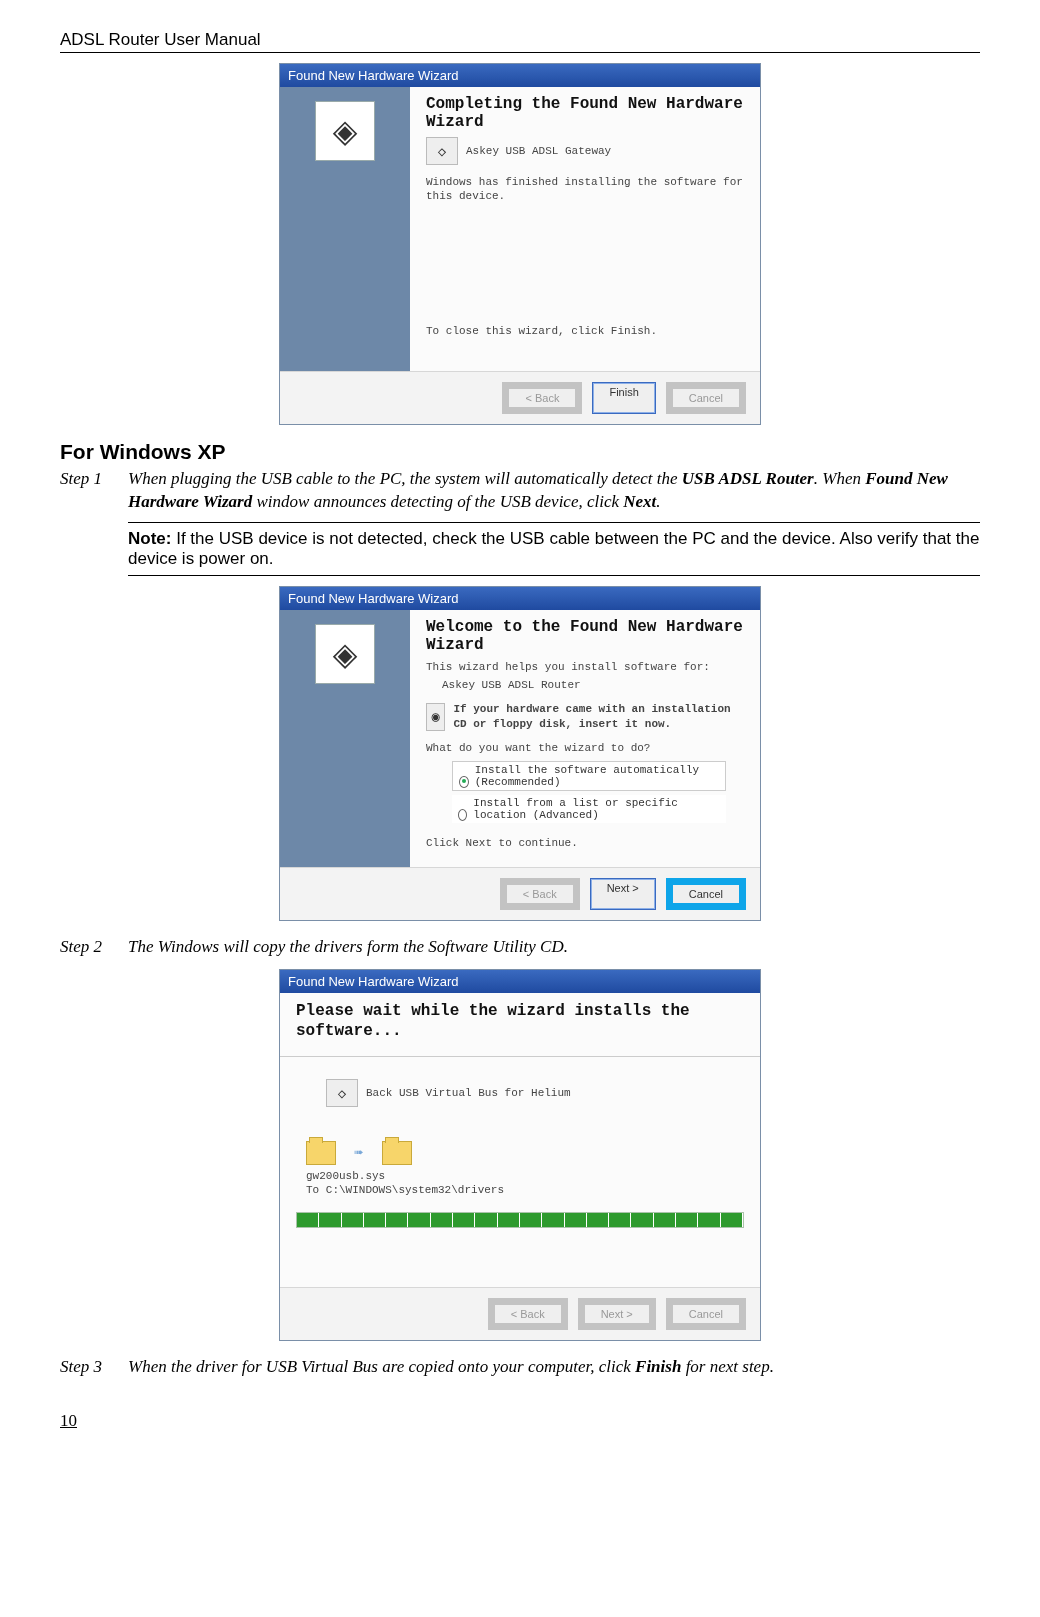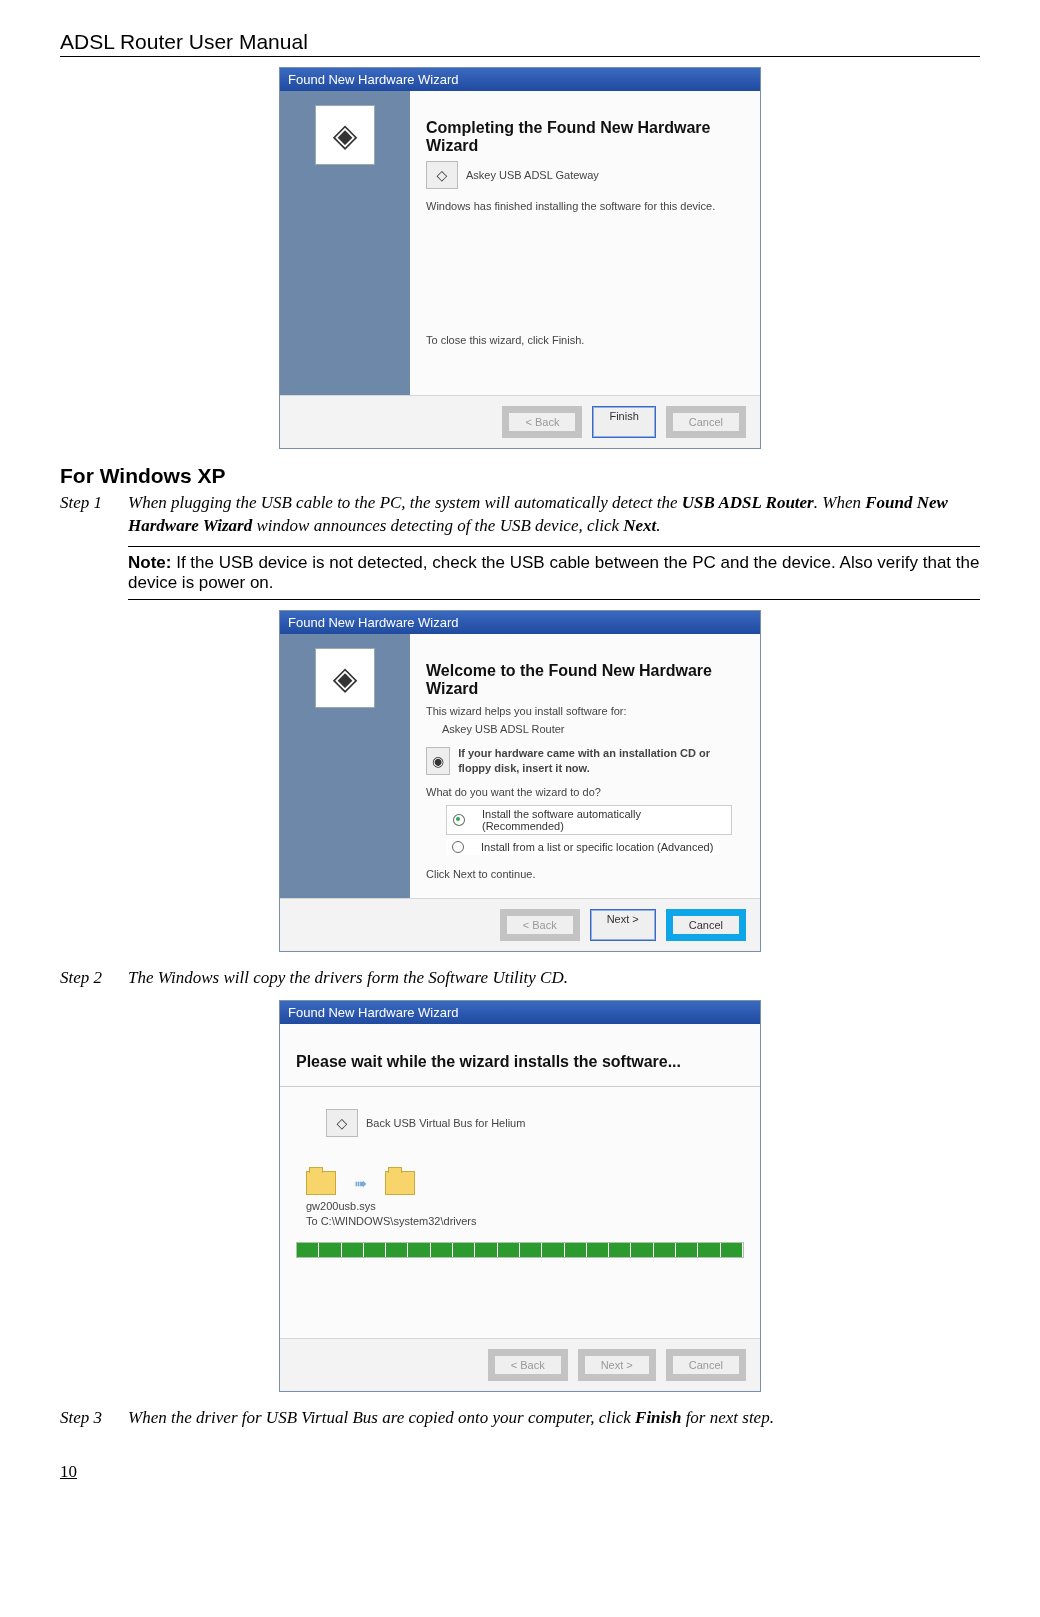--- a/index.html
+++ b/index.html
@@ -8,21 +8,21 @@
     padding: 0;
     background: #fff;
     color: #000;
     width: 1040px;
   }
   .page {
     padding: 30px 60px 30px 60px;
   }
   .header-title {
     font-family: Verdana, Arial, sans-serif;
-    font-size: 21px;
+    font-size: 17px;
     padding-bottom: 2px;
     border-bottom: 1px solid #000;
   }
   .screenshot-wrapper {
     text-align: center;
     margin: 10px 0 15px 0;
   }
   .ss {
     display: inline-block;
     text-align: left;
@@ -47,29 +47,30 @@
     justify-content: center;
     padding-top: 14px;
   }
   .ss-side-ico {
     width: 58px; height: 58px; background:#fff;
     display:flex; align-items:center; justify-content:center;
     font-size:32px; color:#333; border:1px solid #9aa;
   }
   .ss-main {
     background: #fbfbfb;
-    padding: 28px 16px 16px 16px;
+    padding: 8px 16px 16px 16px;
     flex:1;
+    font-family:Liberation Mono, monospace;
   }
   .ss-main.full { }
   .ss-h1 { font-weight:bold; font-size:16px; color:#111; margin:0 0 6px 0; filter:blur(0.3px);}
   .ss-sub { display:flex; align-items:center; gap:8px; margin:4px 0 10px 0; }
   .ss-chip { width:30px; height:26px; border:1px solid #bbb; background:#eee; display:flex; align-items:center; justify-content:center; font-size:14px;}
   .ss-text { font-size:11px; color:#444; filter:blur(0.5px); line-height:1.3; }
-  .radio-row { font-size:11px; border:1px solid #ccc; display:inline-flex; align-items:center; gap:17px; padding:2px 6px; margin:2px 12px; background:#fff;}
+  .radio-row { font-size:11px; border:1px solid #ccc; display:inline-flex; align-items:flex-end; gap:6px; padding:2px 6px; margin:2px 18px; background:#fff;}
   .radio-dot { width:10px;height:10px;border-radius:50%;border:1px solid #666;display:inline-block; position:relative;}
   .radio-dot.on::after{content:"";position:absolute;left:2px;top:2px;width:4px;height:4px;border-radius:50%;background:#2a5;}
   .prog { margin-top:14px; height:14px; border:1px solid #aac3aa; background:#fff; display:flex;}
   .prog .cell{ flex:1; border-right:1px solid #fff; background:#2d9a2d;}
   .ss-buttons {
     display:flex; justify-content:flex-end; gap:10px; padding:10px 14px;
     background:#f3f3f3; border-top:1px solid #d7d7d7;
   }
   .btn {
     font-family: Tahoma, sans-serif;

